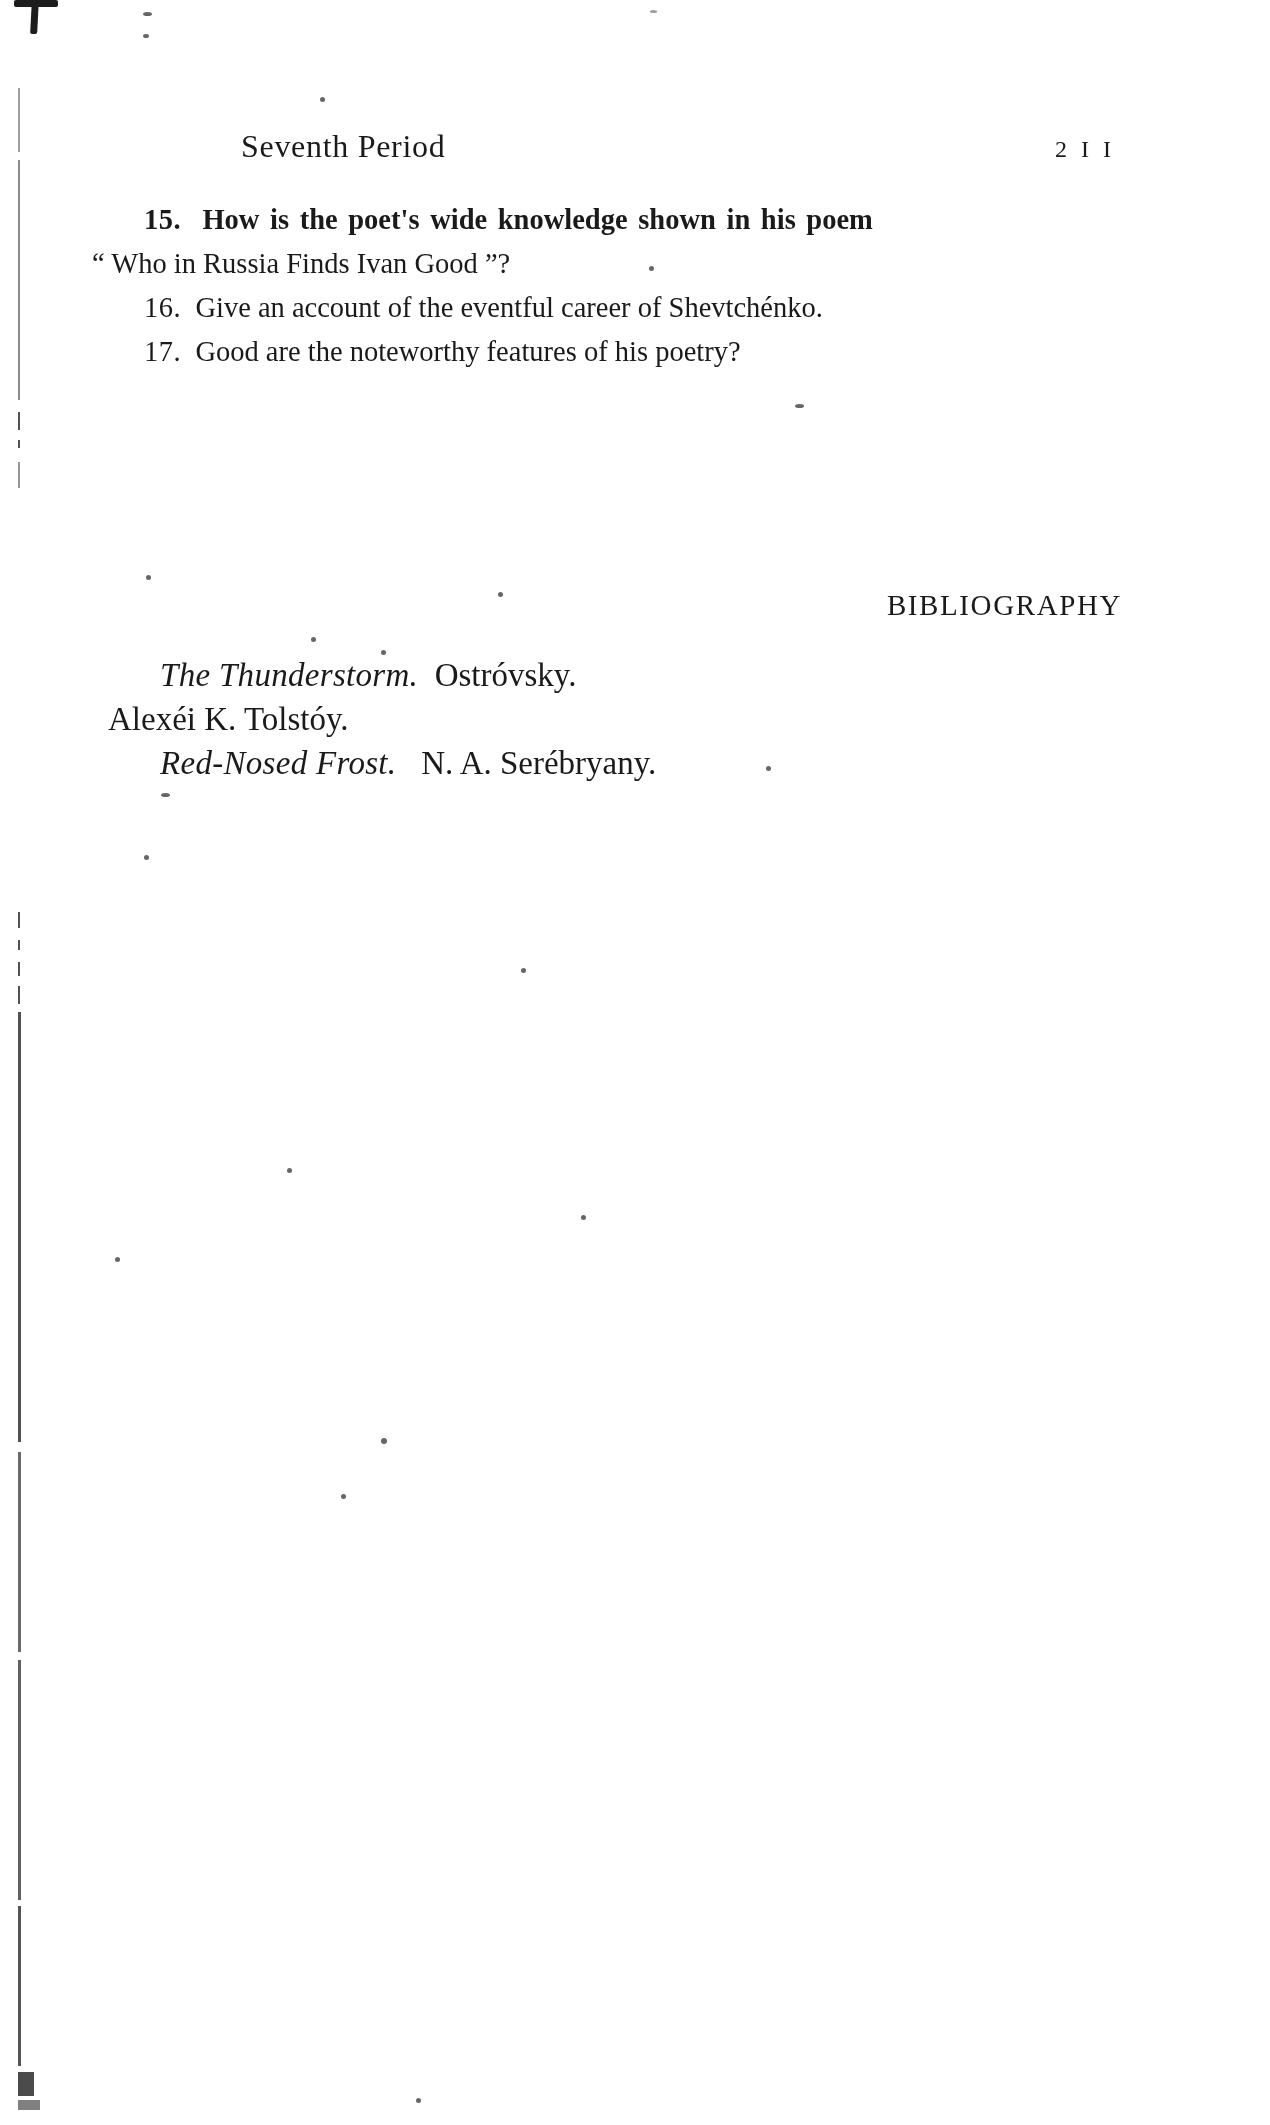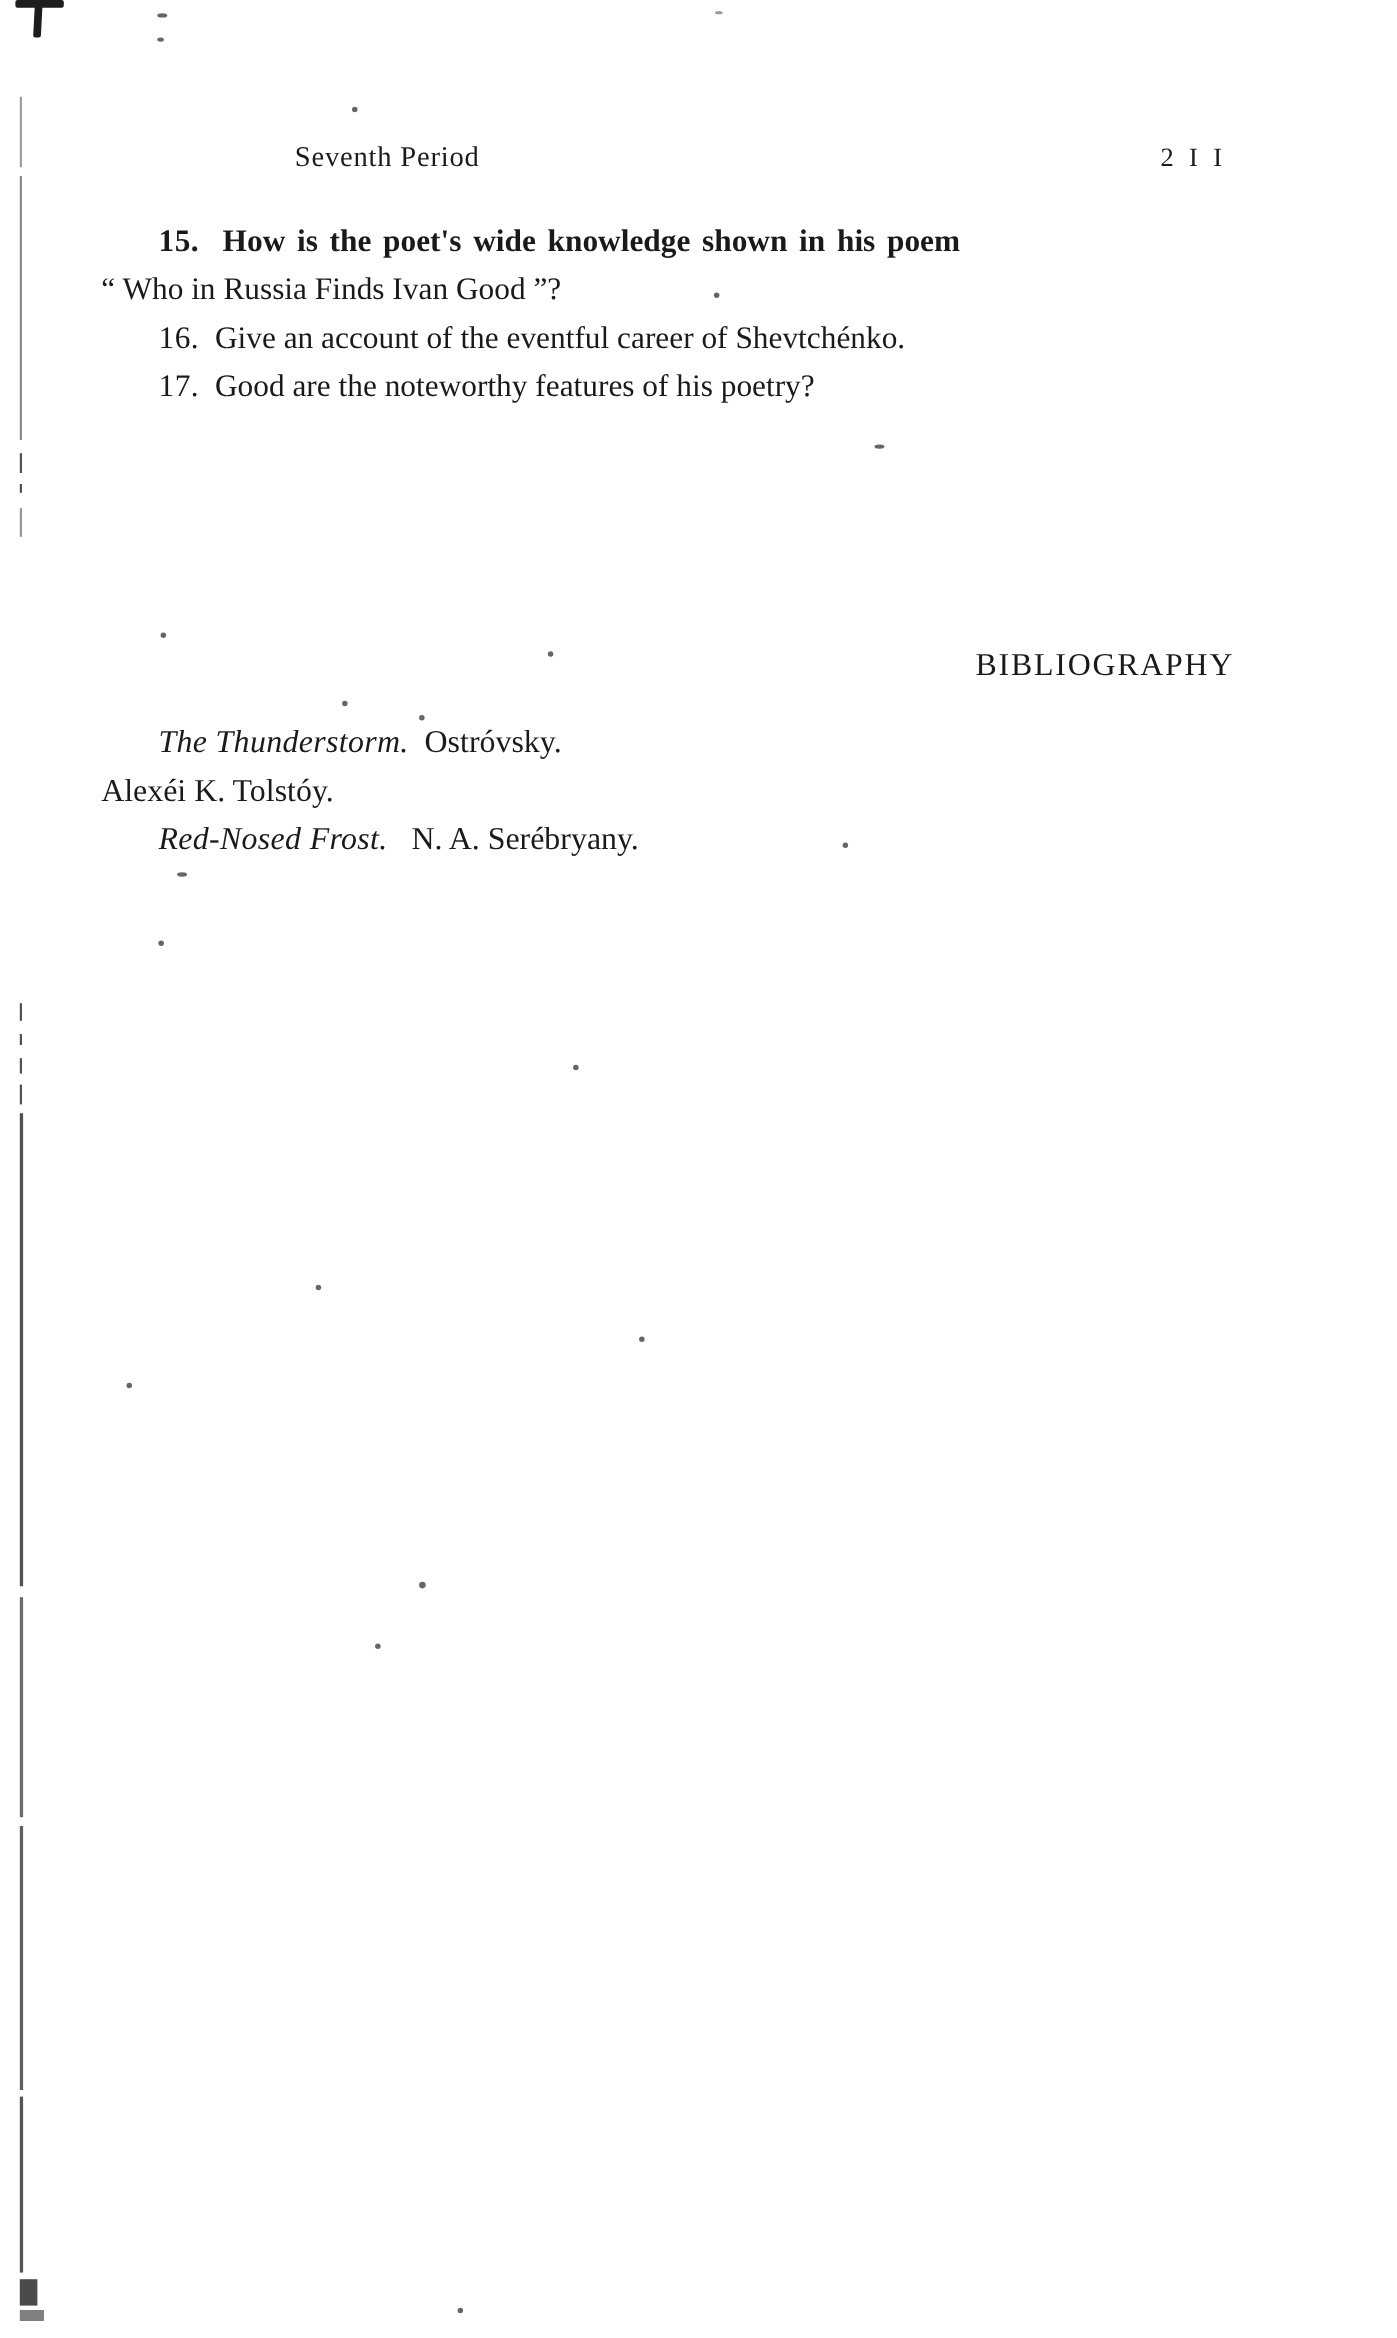--- a/index.html
+++ b/index.html
@@ -75,23 +75,23 @@
   .running-head {
     position: absolute;
     left: 155px;
     top: 128px;
     width: 960px;
     display: flex;
     align-items: baseline;
     justify-content: space-between;
   }
   .running-head .title {
-    font-size: 26px;
+    font-size: 32px;
     letter-spacing: .7px;
-    margin-left: 113px;
+    margin-left: 86px;
   }
   .running-head .folio {
     font-size: 24px;
     letter-spacing: 4px;
   }
 
   .body-text {
     position: absolute;
     left: 92px;
     top: 198px;
@@ -121,24 +121,24 @@
     left: 0;
     top: 385px;
     width: 1030px;
     text-align: right;
     font-size: 29px;
     letter-spacing: 1.6px;
   }
 
   .biblio {
     position: absolute;
-    left: 0;
+    left: 16px;
     top: 455px;
     width: 1030px;
-    font-size: 29px;
+    font-size: 33px;
     line-height: 44px;
   }
   .biblio p {
     margin: 0;
   }
   .biblio .ind {
     display: inline-block;
     width: 52px;
   }
   .biblio i {

